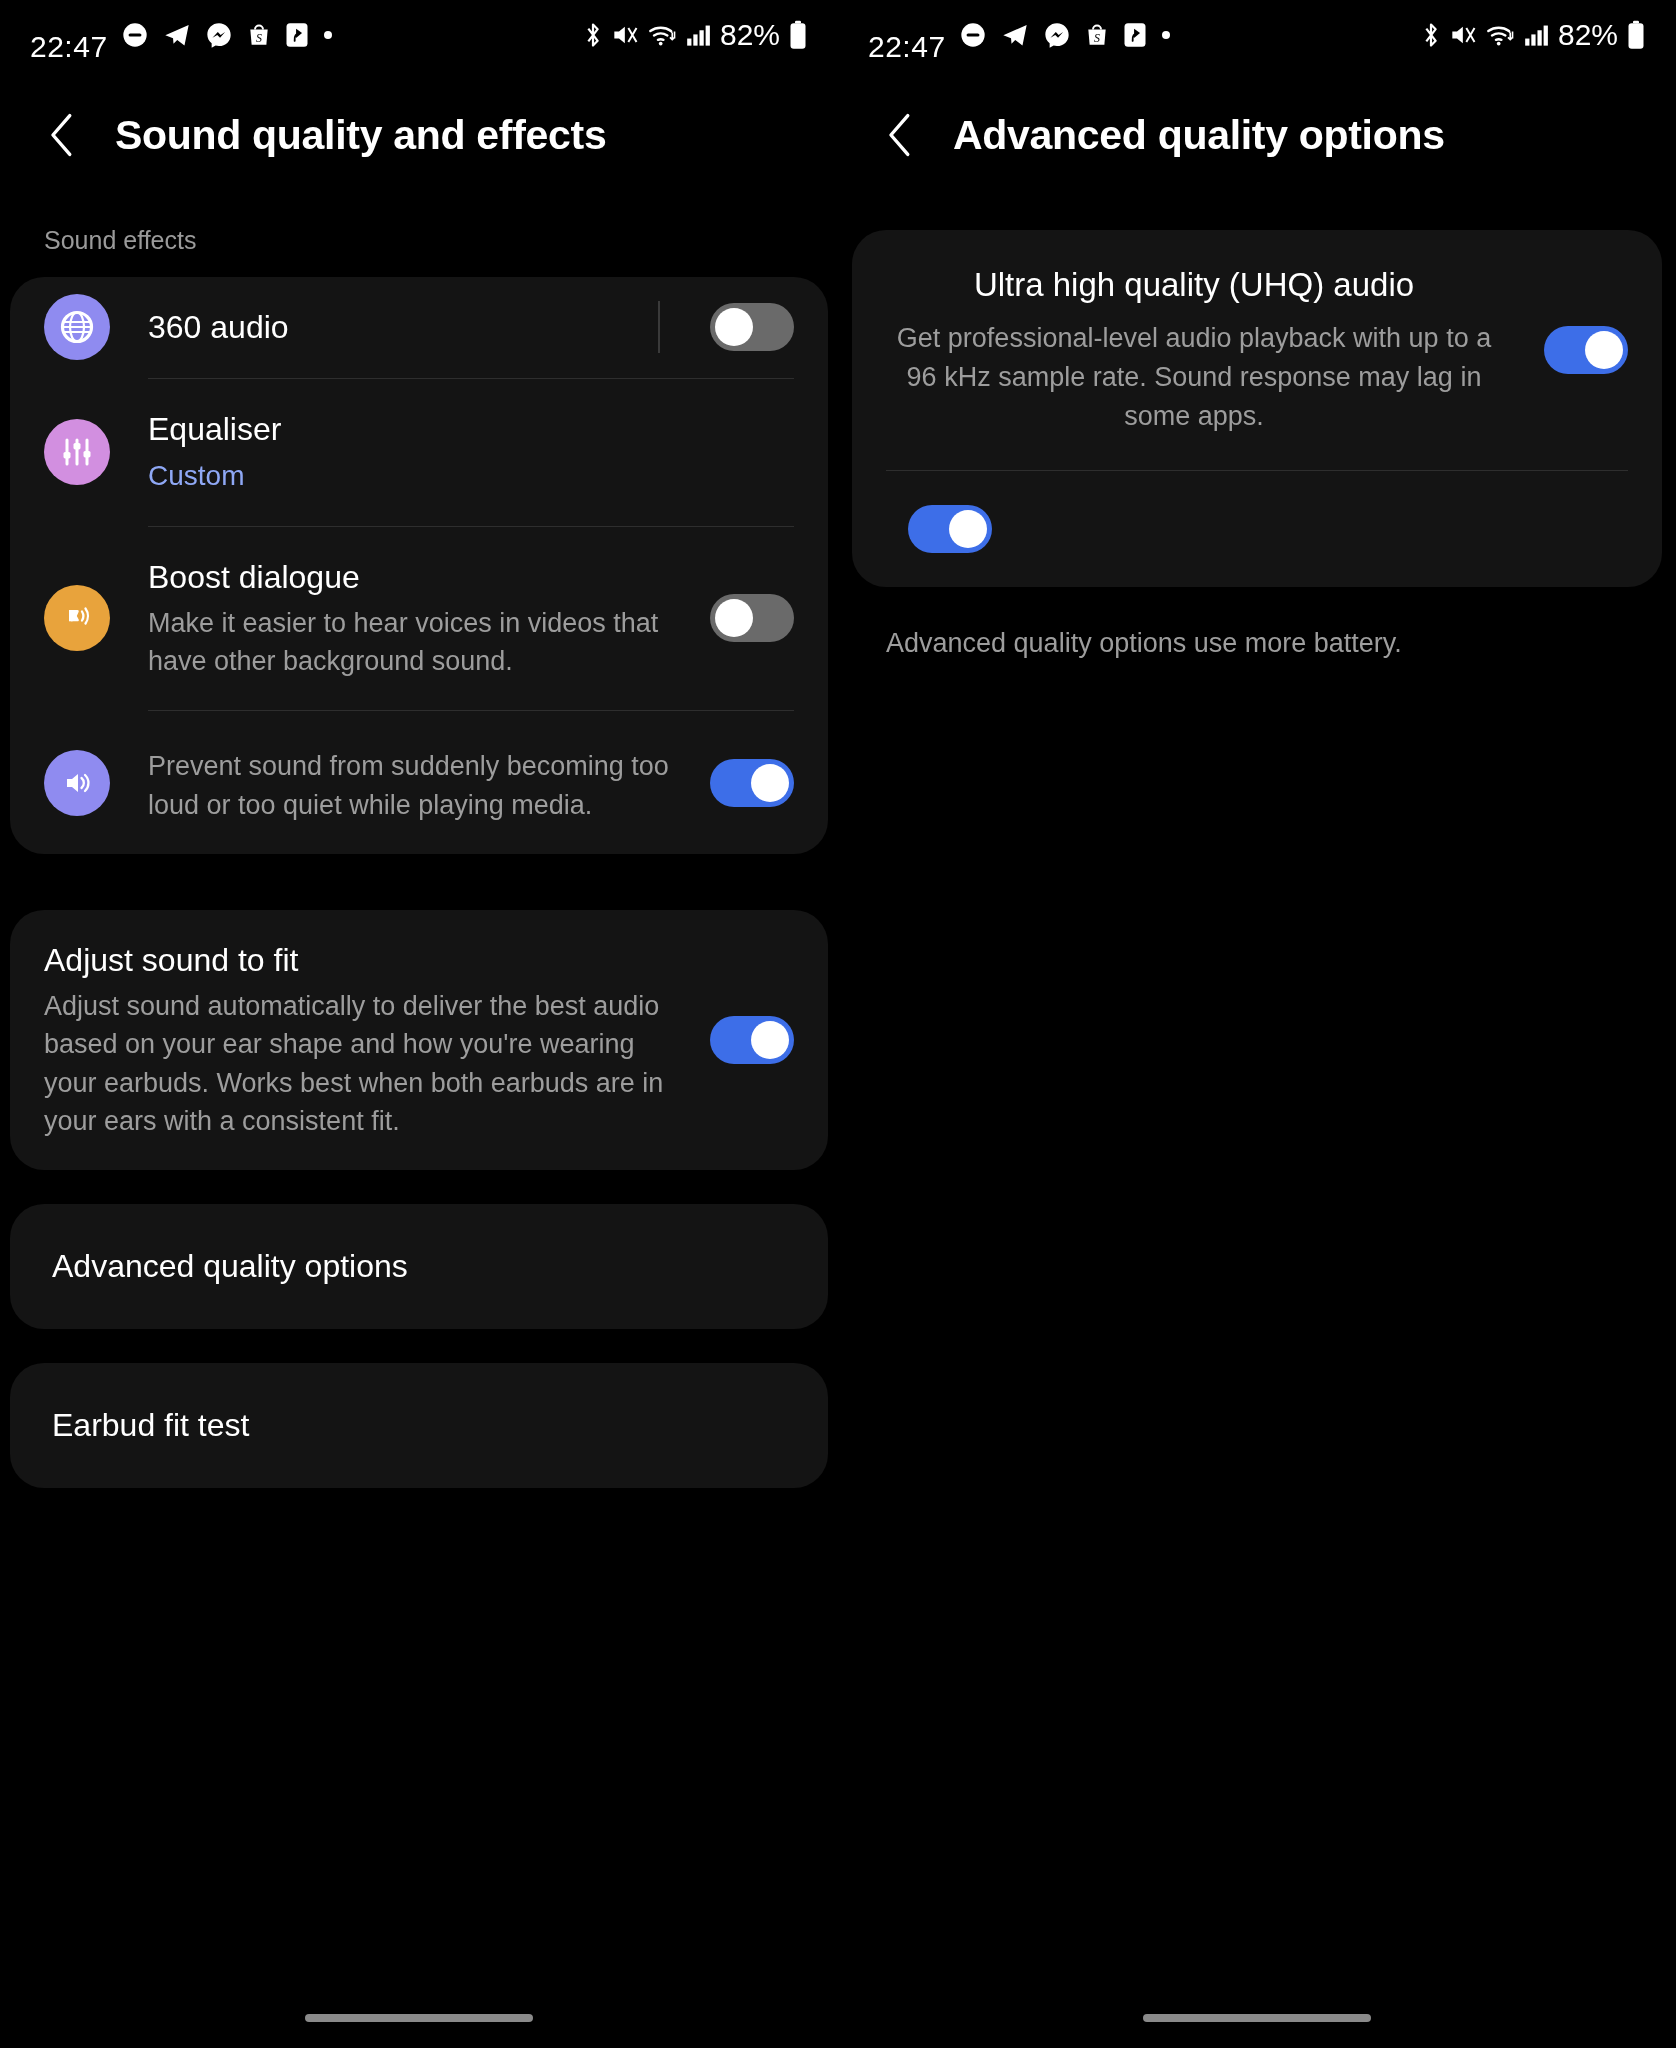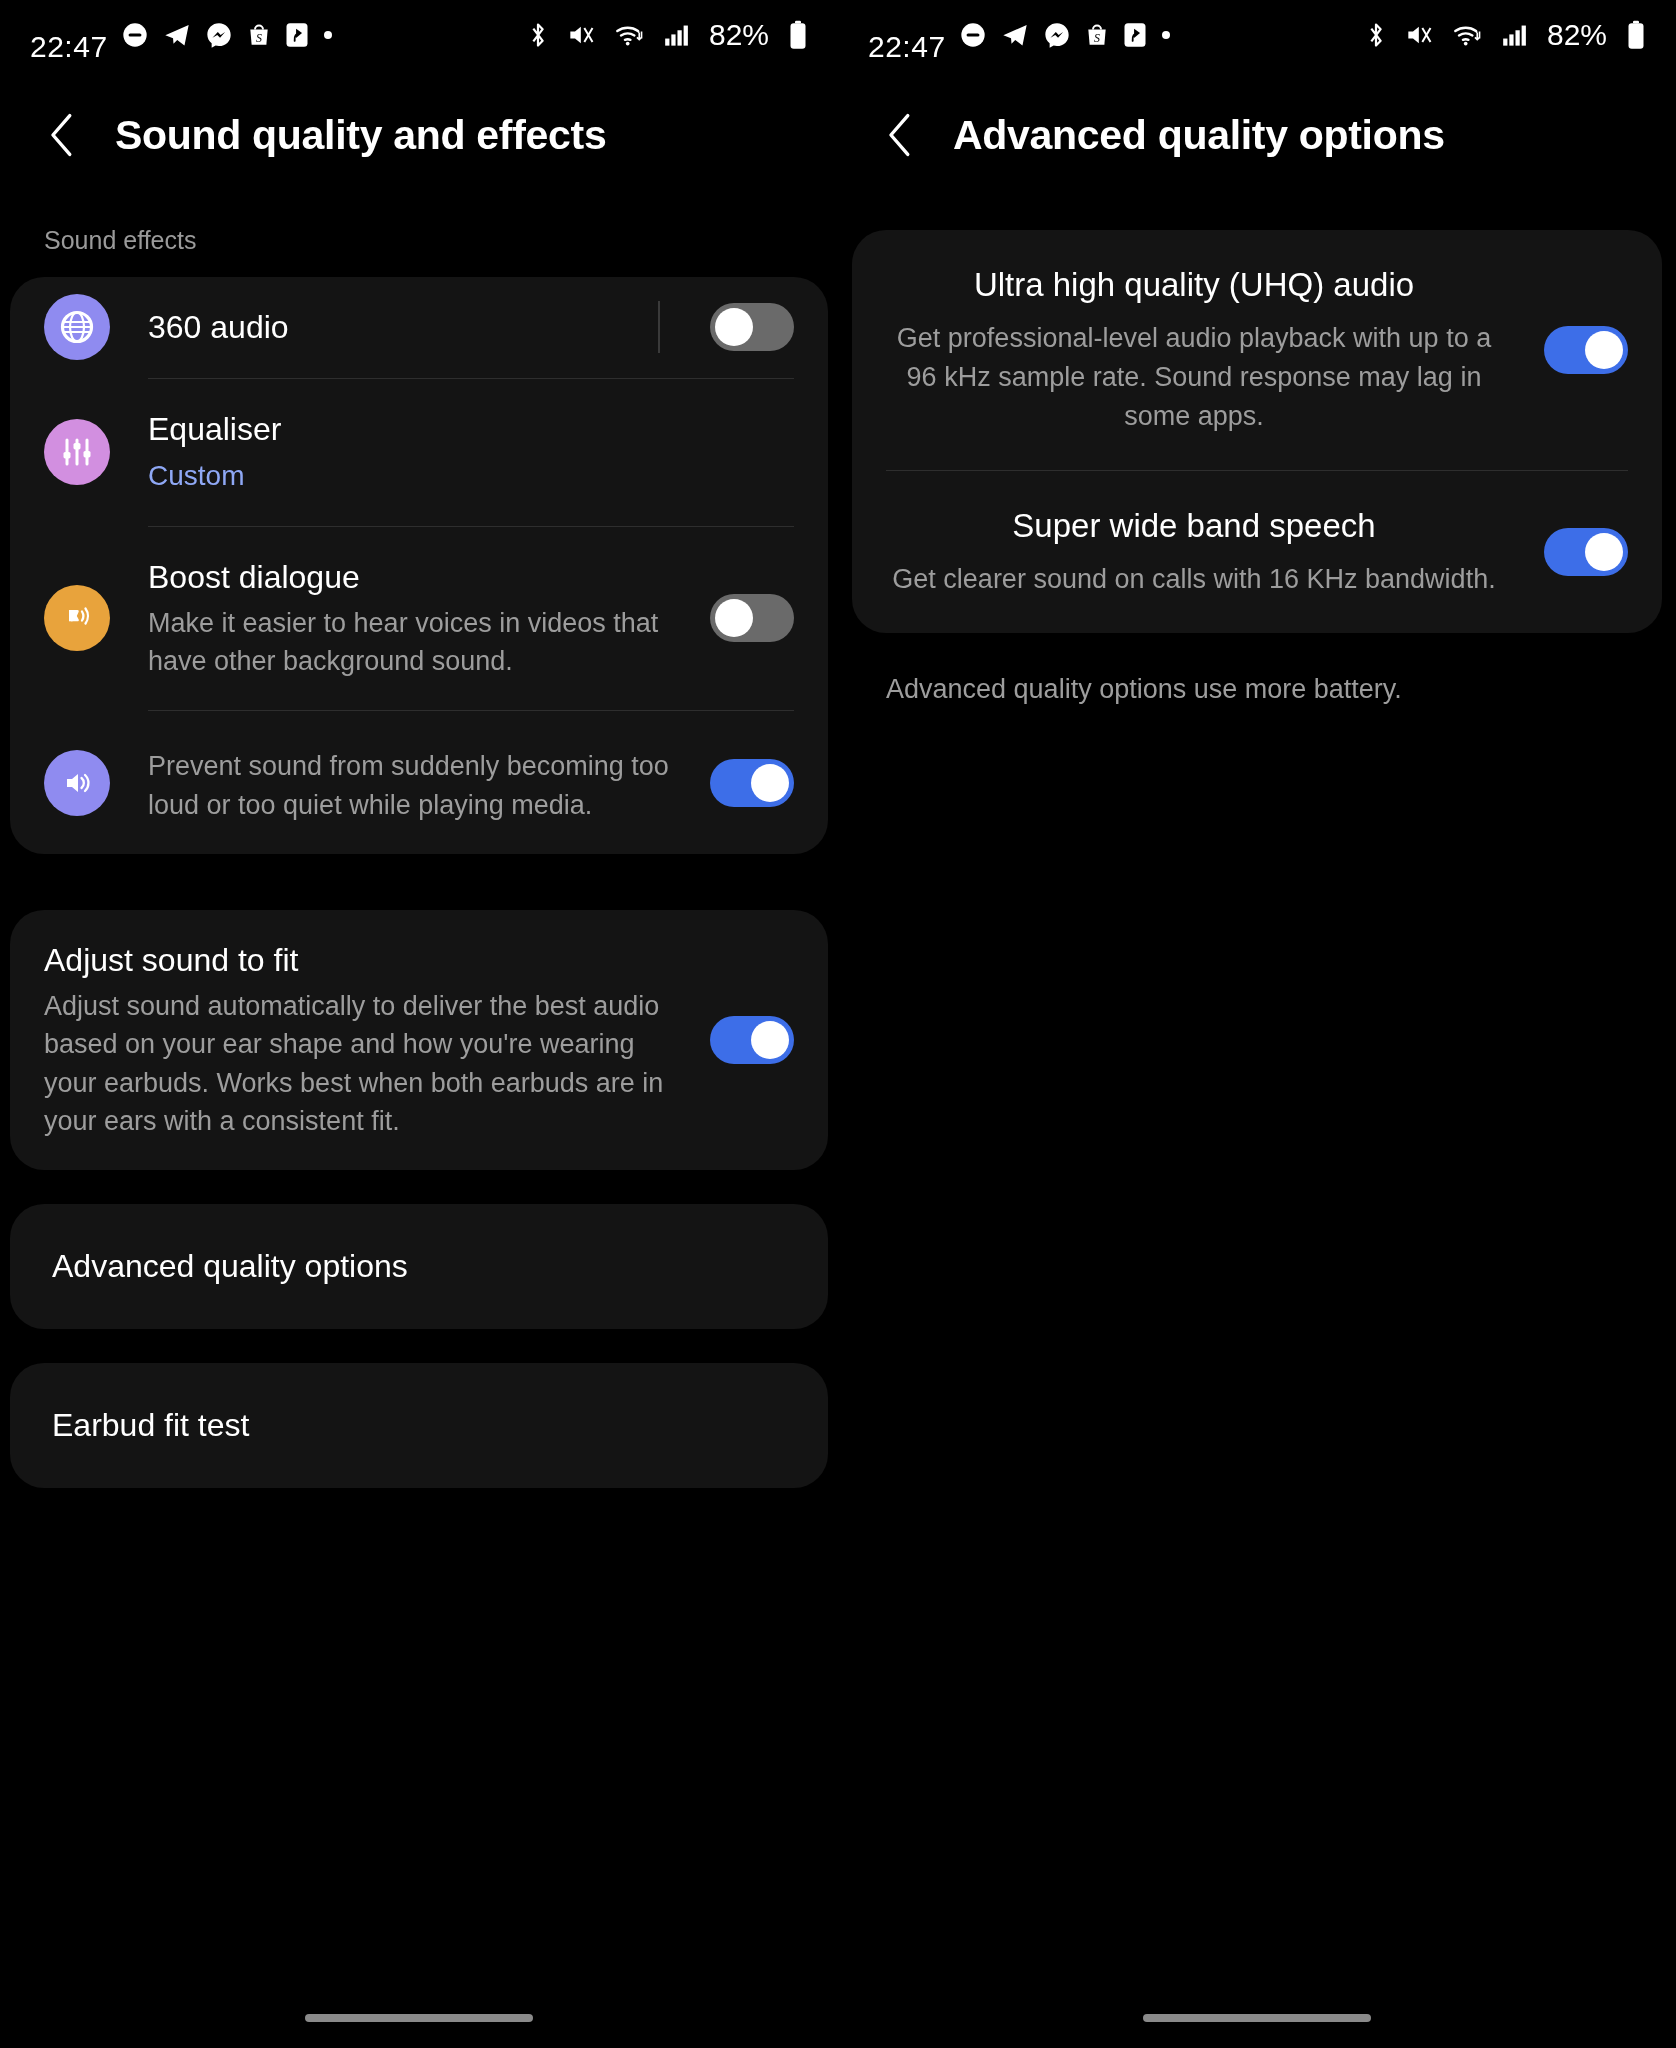--- a/index.html
+++ b/index.html
@@ -12,21 +12,21 @@
   .screens { display:flex; width:1676px; height:2048px; }
   .screen { width:838px; height:2048px; position:relative; background:#000; }
 
   
   .statusbar {
     height:70px; display:flex; align-items:center;
     padding:0 30px; color:#fff;
   }
   .sb-left { display:flex; align-items:center; gap:13px; }
   .sb-time { font-size:30px; font-weight:500; letter-spacing:.5px;margin-top:24px; }
-  .sb-right { display:flex; align-items:center; gap:19px; margin-left:auto; }
+  .sb-right { display:flex; align-items:center; gap:8px; margin-left:auto; }
   .sb-pct { font-size:30px; font-weight:500; }
   .ic { display:inline-flex; align-items:center; justify-content:center; }
   .ic svg { display:block; }
 
   
   .header {
     height:130px; display:flex; align-items:center;
     padding:0 42px; gap:33px;
   }
   .back { width:40px; height:44px; display:flex; align-items:center; justify-content:center; cursor:pointer; }
@@ -385,24 +385,20 @@
           <div class="rr-sub">Get professional-level audio playback with up to a 96 kHz sample rate. Sound response may lag in some apps.</div>
         </div>
         <div class="rtoggle-wrap">
           <div class="toggle on">
               <span class="knob"></span>
             </div>
         </div>
       </div>
       <div class="divider full"></div>
       <div class="rrow">
-        <div class="rtexts">
-          <div class="rr-title">Super wide band speech</div>
-          <div class="rr-sub">Get clearer sound on calls with 16 KHz bandwidth.</div>
-        </div>
         <div class="rtoggle-wrap">
           <div class="toggle on">
               <span class="knob"></span>
             </div>
         </div>
       </div>
     </div>
 
     <div class="footnote">Advanced quality options use more battery.</div>
 

